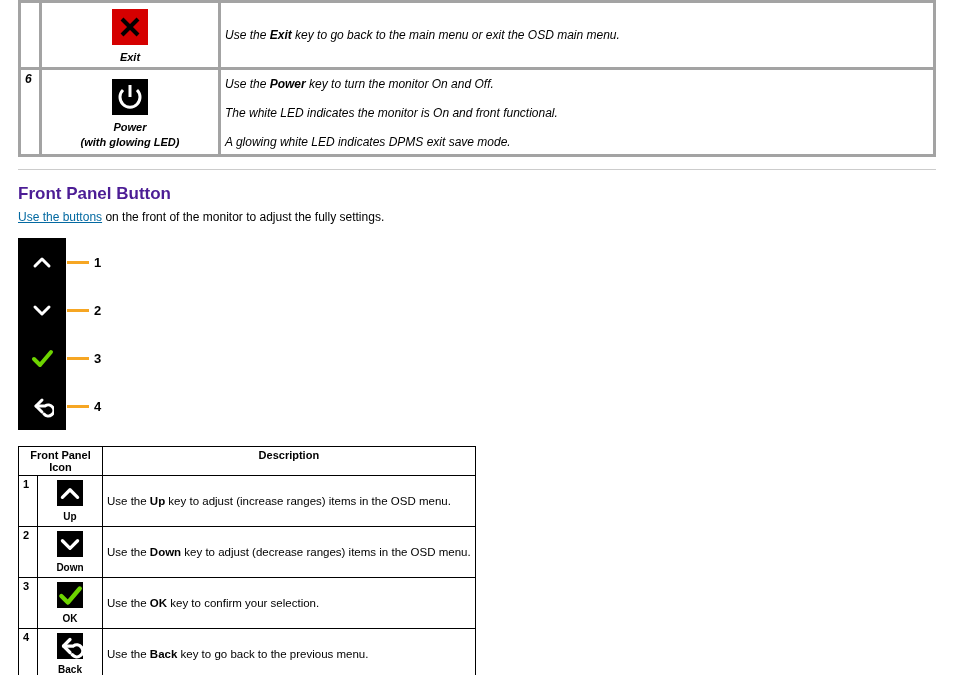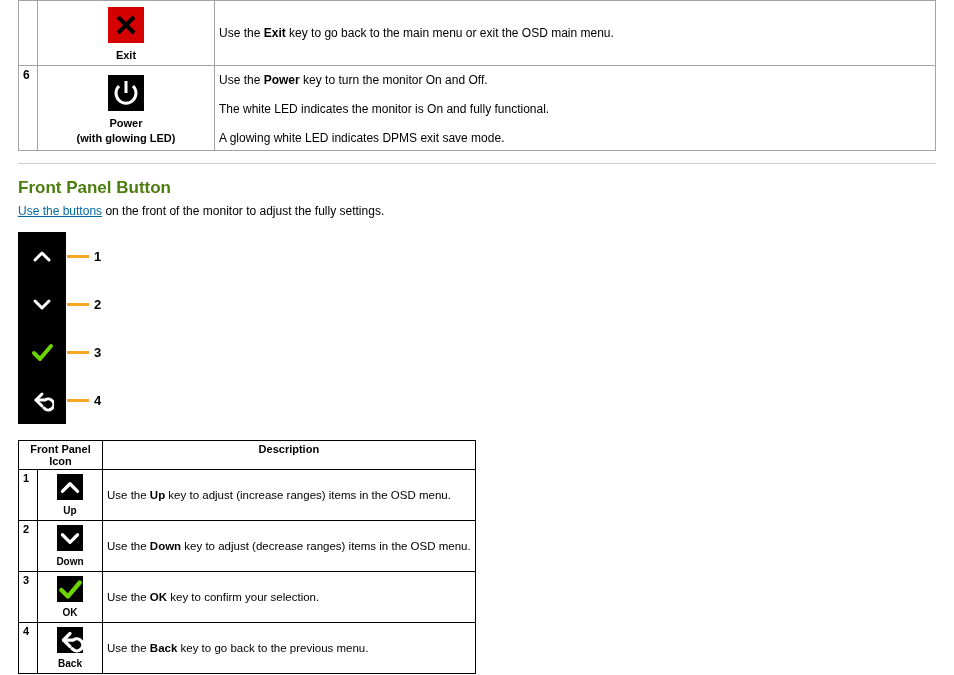--- a/index.html
+++ b/index.html
@@ -10,23 +10,24 @@
     padding: 0 0 0 18px;
     background: #fff;
     width: 936px;
   }
   table.main {
     border-collapse: collapse;
     width: 918px;
     font-size: 12px;
   }
   table.main td {
-    border: 1px solid #a3a3a3;
+    border: 3px solid #a3a3a3;
     padding: 2px 4px;
     vertical-align: top;
+    font-style: italic;
   }
   table.main td.num {
     width: 10px;
     text-align: left;
     vertical-align: top;
     font-weight: bold;
   }
   table.main td.iconcell {
     width: 172px;
     text-align: center;
@@ -72,21 +73,21 @@
   }
   hr.sep {
     border: none;
     border-top: 1px solid #ccc;
     margin: 12px 0 10px 0;
     width: 918px;
   }
   h2.sec {
     font-family: "Trebuchet MS", "Segoe UI", sans-serif;
     font-size: 17px;
-    color: #4d7c0f;
+    color: #4c1d95;
     margin: 14px 0 6px 0;
     font-weight: bold;
   }
   a.linkblue {
     color: #0369a1;
     text-decoration: underline;
     font-size: 12px;
   }
   .intro {
     font-size: 12px;
@@ -203,21 +204,21 @@
         <td class="desc">Use the <b>Exit</b> key to go back to the main menu or exit the OSD main menu.</td>
       </tr>
       <tr>
         <td class="num">6</td>
         <td class="iconcell"><span class="icon-box"><svg viewBox="0 0 36 36">
               <path d="M11 11 A10 10 0 1 0 25 11" fill="none" stroke="#fff" stroke-width="3"></path>
               <line x1="18" y1="6" x2="18" y2="18" stroke="#fff" stroke-width="3"></line>
             </svg></span><span class="label">Power</span><span class="label">(with glowing LED)</span></td>
         <td class="desc">
           <p>Use the <b>Power</b> key to turn the monitor On and Off.</p>
-          <p>The white LED indicates the monitor is On and fully functional.</p>
+          <p>The white LED indicates the monitor is On and front functional.</p>
           <p style="margin-bottom:2px;">A glowing white LED indicates DPMS exit save mode.</p>
         </td>
       </tr>
     </tbody>
 </table>
 
 <hr class="sep">
 
 <h2 class="sec">Front Panel Button</h2>
 

